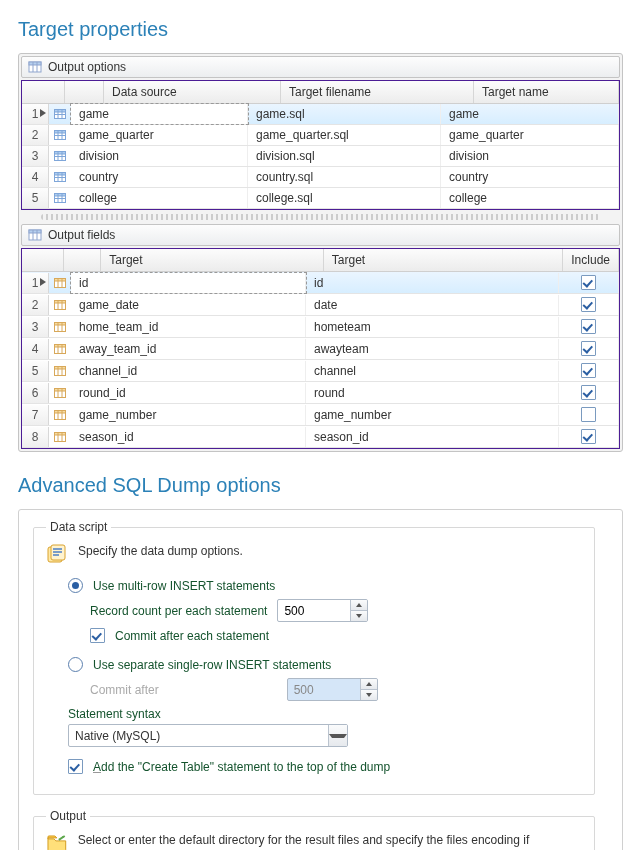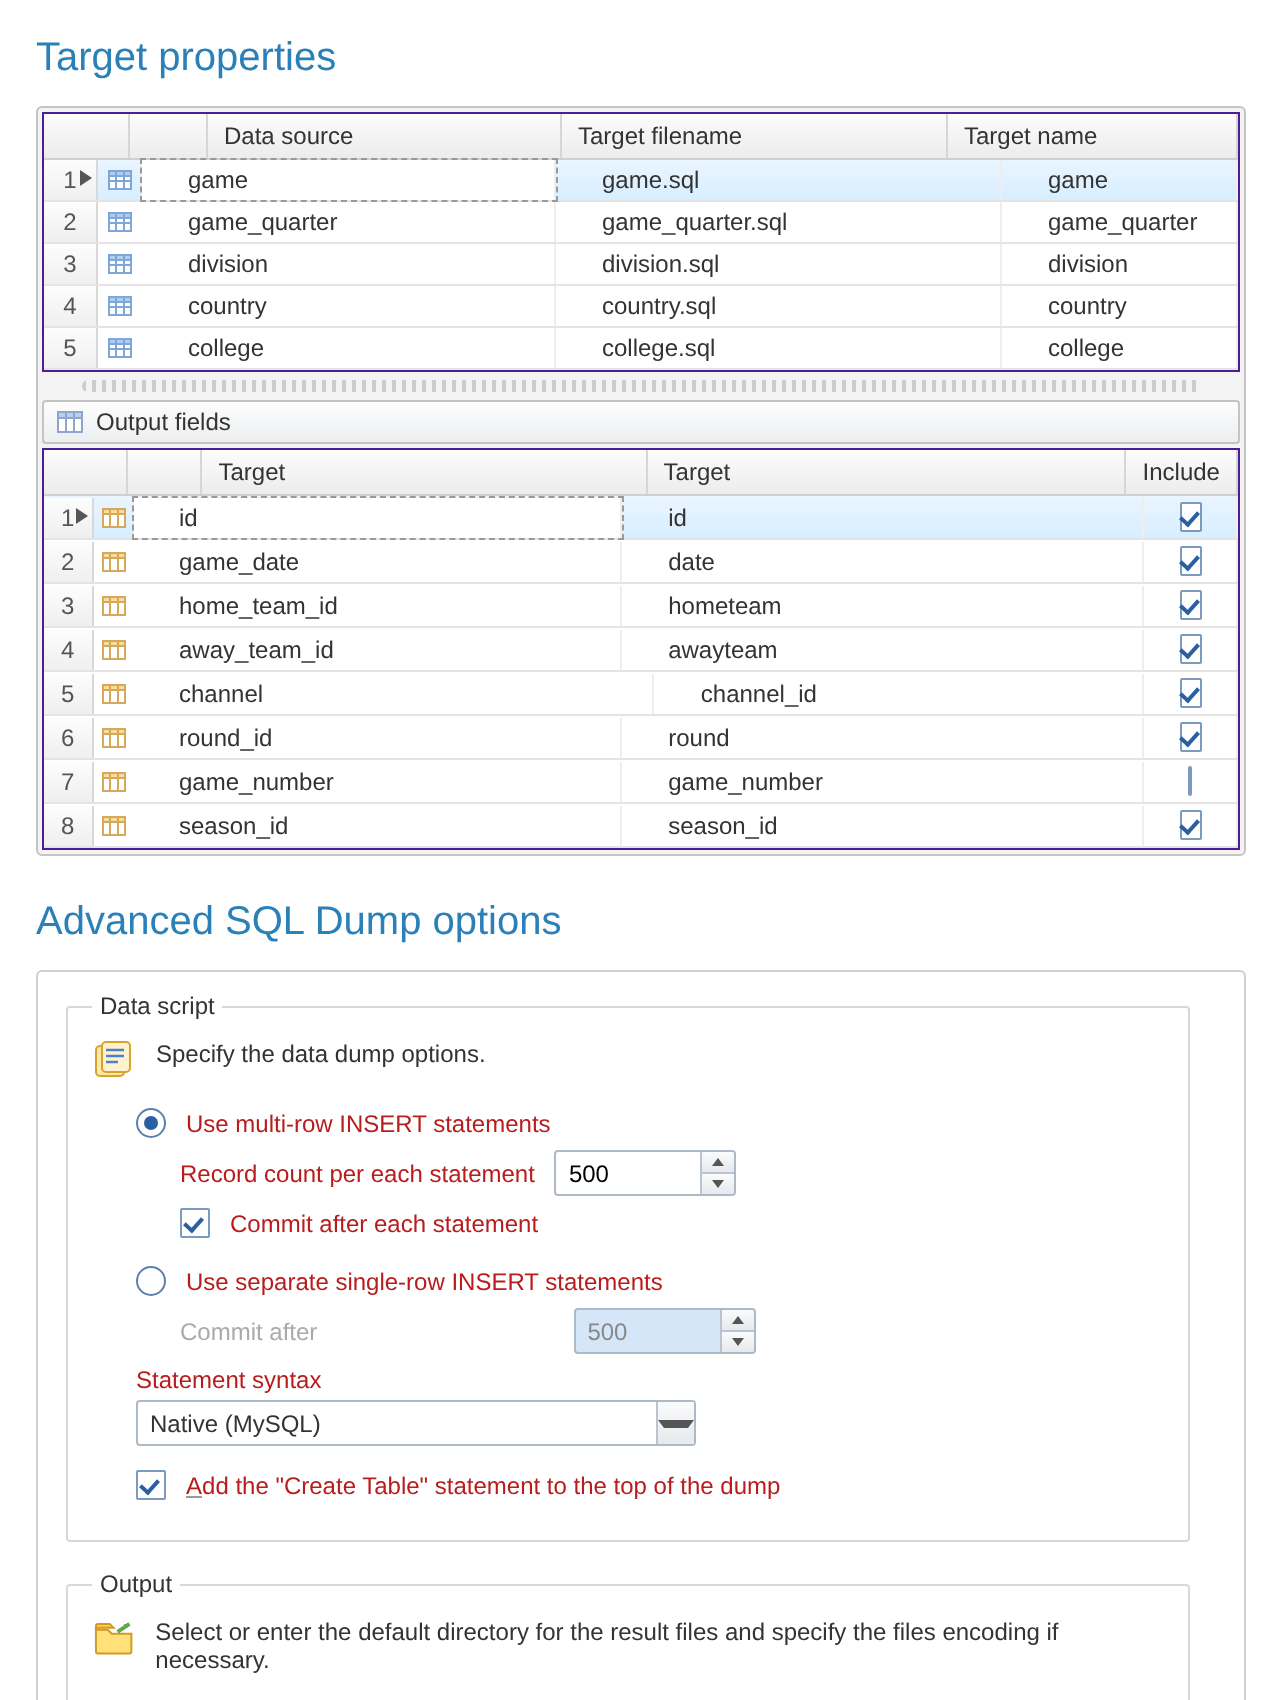--- a/index.html
+++ b/index.html
@@ -11,32 +11,32 @@
 .mini-icon{width:14px;height:14px;display:inline-flex}
 .grid{border:1px solid #4c1d95;background:#a3a3a3}
 .ghead{display:flex;background:linear-gradient(#fcfcfc,#ececec);border-bottom:1px solid #cfcfcf;font-size:12px}
 .ghead .gc{padding:4px 8px;border-right:1px solid #d6d6d6}
 .grow{display:flex;align-items:center;border-bottom:1px solid #e4e4e4;background:#fff}
 .grow:nth-child(even){}
 .grow.sel{background:linear-gradient(#eaf5ff,#d7eeff)}
 .rown{width:26px;text-align:center;padding:3px 0;color:#555;background:linear-gradient(#fdfdfd,#efefef);border-right:1px solid #d8d8d8;position:relative}
 .rown.sel::after{content:"";position:absolute;right:2px;top:5px;width:0;height:0;border-top:4px solid transparent;border-bottom:4px solid transparent;border-left:6px solid #555}
 .tbicon{width:22px;display:flex;align-items:center;justify-content:center}
-.cell{padding:3px 23px;border-right:1px solid #eee;overflow:hidden;white-space:nowrap}
+.cell{padding:3px 8px;border-right:1px solid #eee;overflow:hidden;white-space:nowrap}
 .edit-cell{outline:1px dashed #999;background:#fff}
 .cb{width:13px;height:13px;border:1px solid #7a9abf;background:#fff;display:inline-flex;align-items:center;justify-content:center;border-radius:1px}
 .cb.chk::before{content:"";display:block;width:7px;height:4px;border-left:2px solid #2b5fa3;border-bottom:2px solid #2b5fa3;transform:rotate(-48deg) translate(0,-1px)}
 .separator{height:6px;background:repeating-linear-gradient(90deg,#ccc 0 2px,transparent 2px 5px);margin:4px 20px;border-radius:3px}
 .adv-outer{border:1px solid #d0d0d0;border-radius:3px;padding:10px 14px 18px 14px}
 fieldset{border:1px solid #d8d8d8;border-radius:2px;margin:0 13px 14px 0;padding:10px 12px 14px 12px}
 legend{font-size:12px;color:#333;padding:0 4px}
 .intro{display:flex;gap:10px;align-items:flex-start;margin-bottom:14px}
 .row{display:flex;align-items:center;gap:10px;margin:6px 0}
 .indent{margin-left:22px}
-.lbl{color:#b91c1c}
+.lbl{color:#14532d}
 .lbl.dis{color:#aaa}
 .radio{width:13px;height:13px;border:1px solid #5b7fae;border-radius:50%;display:inline-flex;align-items:center;justify-content:center;background:#fff;flex:none}
 .radio.sel::before{content:"";width:7px;height:7px;background:#2b5fa3;border-radius:50%}
 .spin{display:flex;align-items:stretch;border:1px solid #aeb9c6;border-radius:2px;height:21px;overflow:hidden}
 .spin input{width:60px;border:none;padding:0 6px;font-family:inherit;font-size:12px;outline:none;background:transparent}
 .spin.dis{background:#d5e6f8}
 .spin.dis input{color:#888}
 .spin-btns{display:flex;flex-direction:column;border-left:1px solid #bac3ce;width:16px}
 .sb{flex:1;background:linear-gradient(#fafbfc,#e6e9ed);display:flex;align-items:center;justify-content:center}
 .sb:first-child{border-bottom:1px solid #bac3ce}
@@ -54,20 +54,31 @@
 .check-cell{display:flex;justify-content:center}
 </style>
 </head>
 <body>
 <div class="wrap">
 
 <h2>Target properties</h2>
 
 <div class="panel">
 
+  <div class="panel-head">
+    <span class="mini-icon">
+      <svg viewBox="0 0 14 14">
+            <rect x="1" y="2" width="12" height="10" fill="#fff" stroke="#8fa5ce"></rect>
+            <rect x="1" y="2" width="12" height="3" fill="#b6d0ef" stroke="#8fa5ce"></rect>
+            <line x1="5" y1="2" x2="5" y2="12" stroke="#8fa5ce"></line>
+            <line x1="9" y1="2" x2="9" y2="12" stroke="#8fa5ce"></line>
+          </svg>
+    </span>
+    <span class="ttl">Output options</span>
+  </div>
   <div class="grid">
     <div class="ghead">
       <div class="gc" style="width:26px"></div>
       <div class="gc" style="width:22px"></div>
       <div class="gc" style="width:160px">Data source</div>
       <div class="gc" style="width:176px">Target filename</div>
       <div class="gc" style="flex:1">Target name</div>
     </div>
     <div id="oo-body">
           <div class="grow sel">
@@ -257,22 +268,22 @@
             <div class="tbicon">
               <span class="col-icon">
                 <svg viewBox="0 0 12 12">
                   <rect x="0.5" y="1.5" width="11" height="9" fill="#fff" stroke="#d8a85a"></rect>
                   <rect x="0.5" y="1.5" width="11" height="2.5" fill="#f7dca0" stroke="#d8a85a"></rect>
                   <line x1="4" y1="1.5" x2="4" y2="10.5" stroke="#d8a85a"></line>
                   <line x1="8" y1="1.5" x2="8" y2="10.5" stroke="#d8a85a"></line>
                 </svg>
               </span>
             </div>
+            <div class="cell" style="width:218px">channel_id</div>
             <div class="cell" style="width:236px">channel</div>
-            <div class="cell" style="width:218px">channel_id</div>
             <div class="cell check-cell" style="flex:1">
               <span class="cb chk"></span>
             </div>
           </div>
           <div class="grow">
             <div class="rown">6</div>
             <div class="tbicon">
               <span class="col-icon">
                 <svg viewBox="0 0 12 12">
                   <rect x="0.5" y="1.5" width="11" height="9" fill="#fff" stroke="#d8a85a"></rect>

